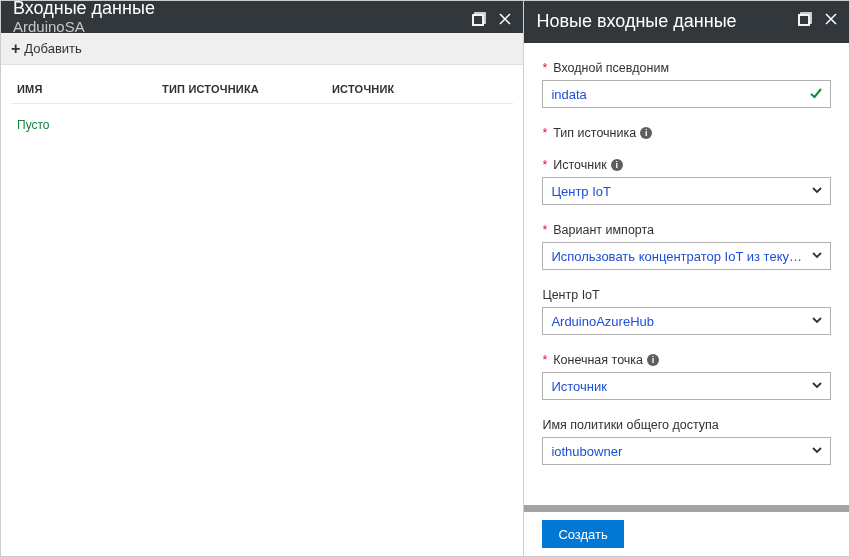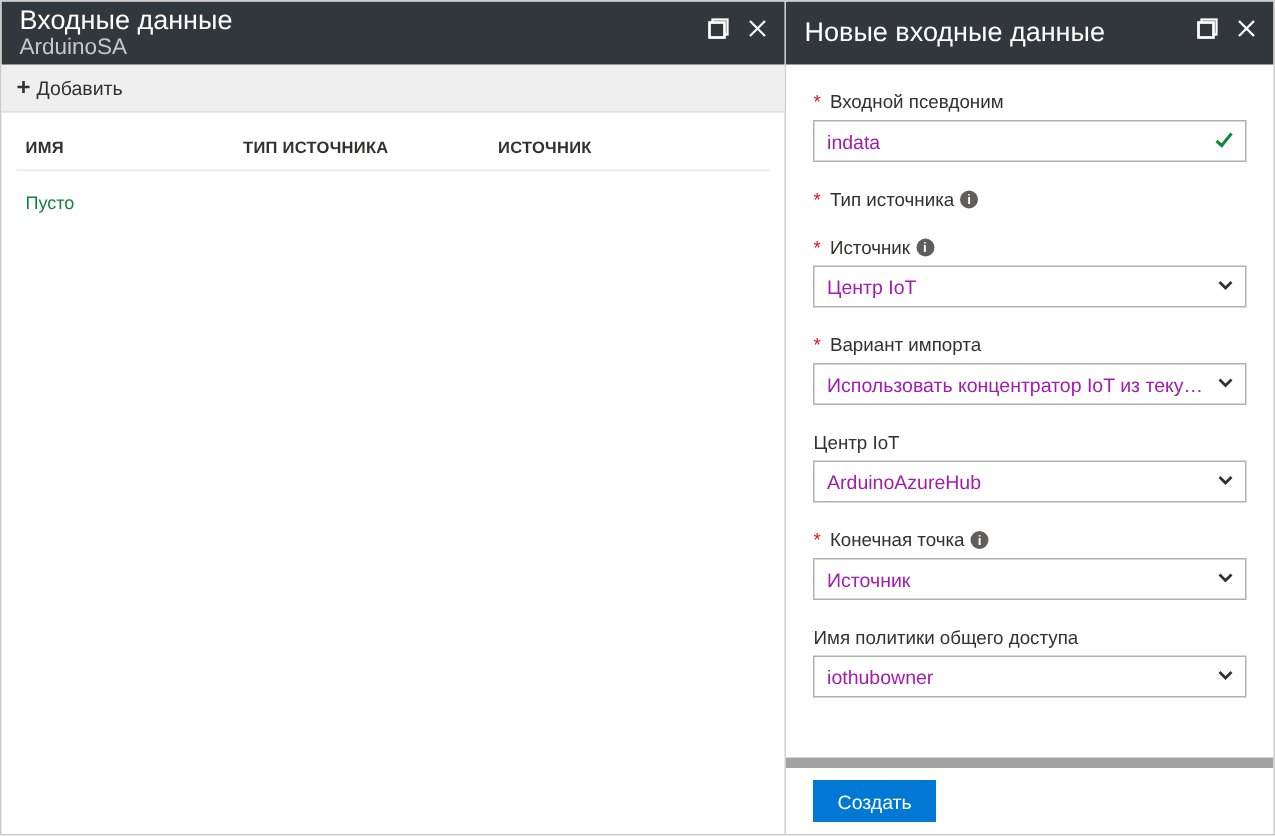--- a/index.html
+++ b/index.html
@@ -3,21 +3,21 @@
 <meta charset="utf-8">
 <style>
   * { box-sizing: border-box; margin: 0; padding: 0; }
   body { font-family: "Segoe UI", Arial, sans-serif; font-size: 13px; color: #323130; background: #fff; width: 850px; height: 557px; overflow: hidden; border: 1px solid #ccc; display: flex; }
   
   .panel { display: flex; flex-direction: column; height: 100%; }
   .panel-left { width: 560px; border-right: 1px solid #d0d0d0; }
   .panel-right { flex: 1; position: relative; }
   
   .panel-header { background: #32373c; color: #fff; height: 42px; display: flex; align-items: center; padding: 0 12px; flex-shrink: 0; }
-  .panel-header.tall { height: 42px; }
+  .panel-header.tall { height: 32px; }
   .panel-left .panel-header { flex-direction: column; align-items: flex-start; justify-content: center; padding: 4px 12px;}
   .panel-title { font-size: 18px; font-weight: 400; line-height: 1.1; }
   .panel-subtitle { font-size: 15px; color: #c8c8c8; margin-top: -1px; }
   .header-icons { display: flex; gap: 10px; align-items: center; position:absolute; right:10px; top:10px;}
   .panel-header { position: relative;}
   .header-icon { width: 16px; height: 16px; display:flex; align-items:center; justify-content:center; cursor:pointer; }
   .header-icon svg { width: 14px; height: 14px; stroke: #fff; fill: none; stroke-width: 1.5; }
   
   .toolbar { background: #efefef; height: 32px; display:flex; align-items:center; border-bottom:1px solid #e0e0e0; flex-shrink:0;}
   .toolbar-btn { display:flex; align-items:center; gap:4px; padding: 0 10px; height:100%; cursor:pointer; font-size:13px; color:#323130; }
@@ -36,21 +36,21 @@
   .form-scroll::-webkit-scrollbar { width: 16px; }
   .form-scroll::-webkit-scrollbar-track { background: #f0f0f0; }
   .form-scroll::-webkit-scrollbar-thumb { background: #c2c2c2; border: 3px solid #f0f0f0; border-radius:8px;}
   
   .field { margin-bottom: 18px; }
   .field-label { font-size: 12.5px; color: #323130; margin-bottom: 5px; display:flex; align-items:center; gap:4px; }
   .req { color: #e81123; margin-right:2px; }
   .info-icon { width:12px; height:12px; border-radius:50%; background:#605e5c; color:#fff; font-size:9px; display:inline-flex; align-items:center; justify-content:center; font-style:normal; font-weight:bold; line-height:1;}
   
   .control { position:relative; }
-  .text-input, .select-box { width:100%; height:28px; border:1px solid #b1b1b1; background:#fff; font-size:13px; padding: 0 28px 0 8px; color:#a21caf; display:flex; align-items:center; cursor:pointer; white-space:nowrap; overflow:hidden; text-overflow:ellipsis;}
+  .text-input, .select-box { width:100%; height:28px; border:1px solid #b1b1b1; background:#fff; font-size:13px; padding: 0 28px 0 8px; color:#1d4ed8; display:flex; align-items:center; cursor:pointer; white-space:nowrap; overflow:hidden; text-overflow:ellipsis;}
   .text-input { cursor:text; }
   .select-box .chev, .text-input .chev { position:absolute; right:8px; top:7px; }
   .chev svg { width:12px; height:12px; stroke:#323130; fill:none; stroke-width:1.8;}
   .valid-mark { position:absolute; right:8px; top:6px; }
   .valid-mark svg { width:14px; height:14px; stroke:#10893e; fill:none; stroke-width:2;}
   
   .footer { border-top:7px solid #a3a3a3; padding: 8px 18px; flex-shrink:0; }
   .primary-btn { background:#0078d4; color:#fff; border:none; height:28px; padding: 0 16px; font-size:13px; cursor:pointer; }
 </style>
 </head>

